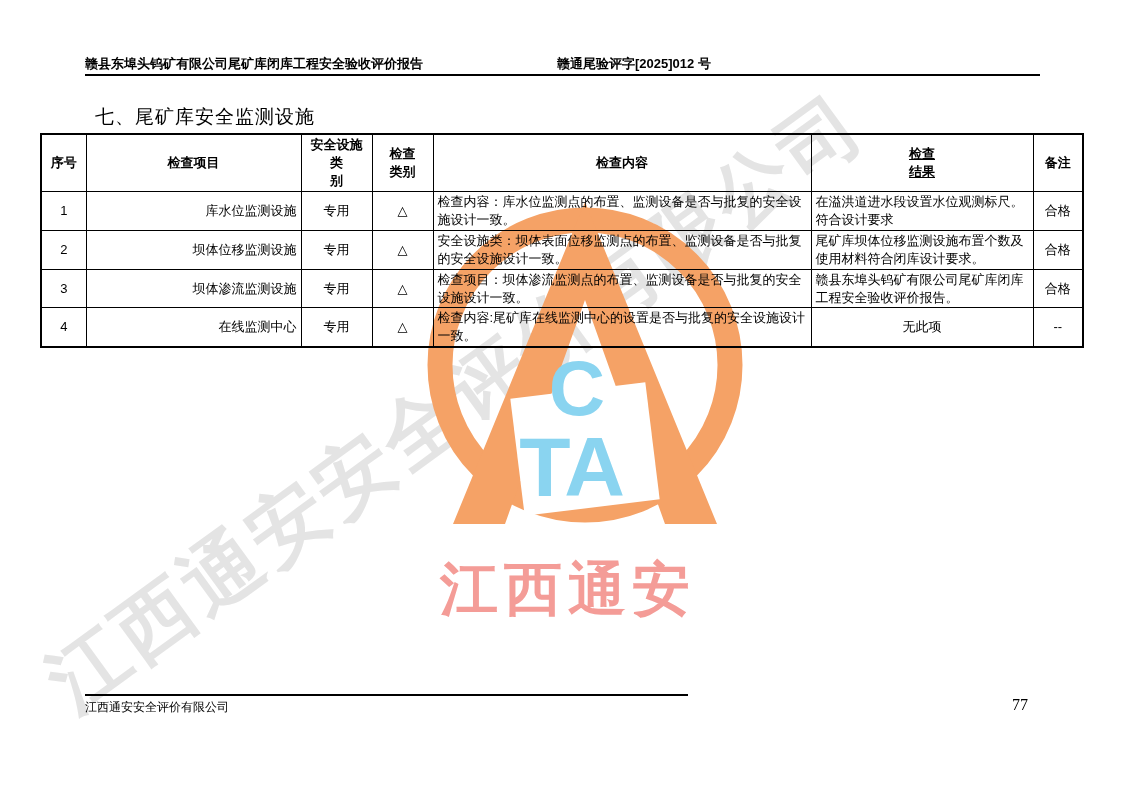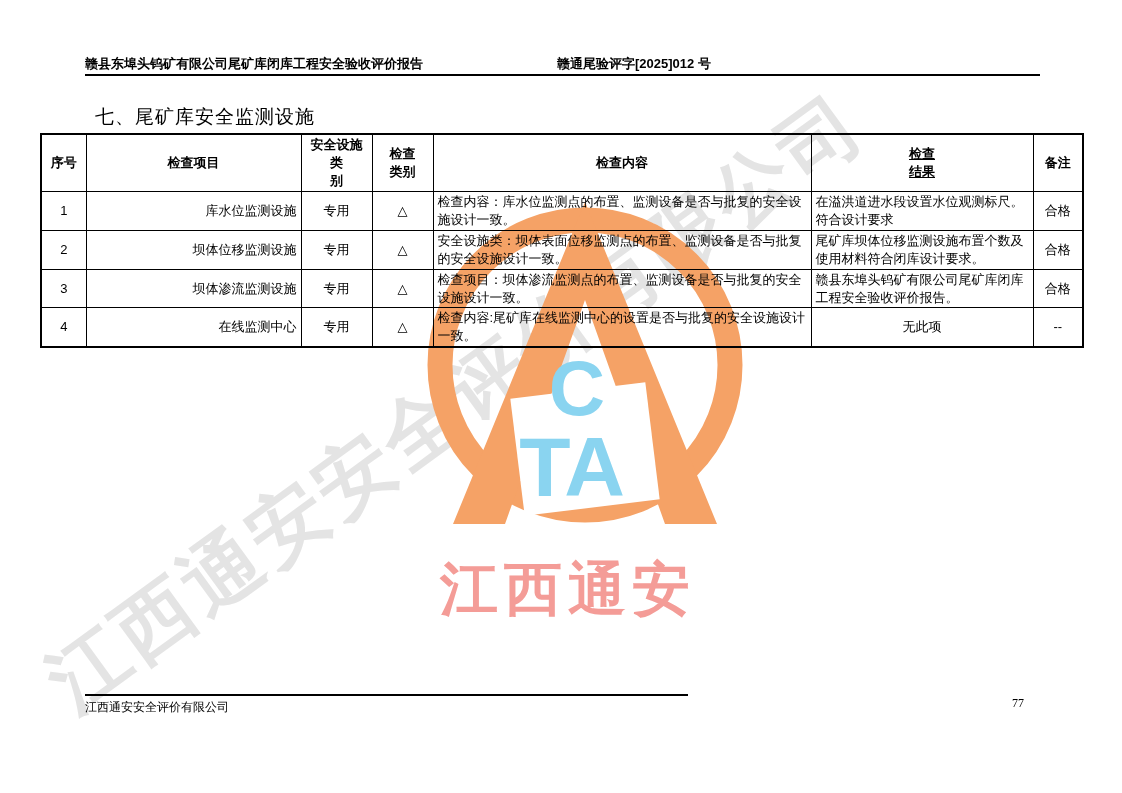--- a/index.html
+++ b/index.html
@@ -50,21 +50,21 @@
     font-weight:bold;text-align:center;white-space:pre-line;
   }
   table.insp thead tr{height:39px;}
   table.insp tbody tr{height:38px;}
   td.c{text-align:center;}
   td.item{text-align:right;padding-left:10px;}
   td.txt{text-align:left;padding:1px 5px;}
   th.u{text-decoration:underline;}
   .ftr-rule{position:absolute;left:85px;top:694px;width:603px;height:2px;background:#000;}
   .ftr-company{position:absolute;left:85px;top:699px;font-size:12px;}
-  .pageno{position:absolute;left:1012px;top:696px;font-size:12px;font-family:"Liberation Serif","DejaVu Serif",serif;}
+  .pageno{position:absolute;left:1012px;top:696px;font-size:16px;font-family:"Liberation Serif","DejaVu Serif",serif;}
 </style>
 </head>
 <body>
 
 <div class="page">
 
   <div class="wm-diagonal" style="color: rgb(228, 228, 228);">江西通安安全评价有限公司</div>
 
   <svg class="wm-logo" viewBox="0 0 360 350" xmlns="http://www.w3.org/2000/svg" style="color: rgb(245, 162, 102);">
     <circle cx="180" cy="175" r="145" fill="none" stroke="currentColor" stroke-width="25"></circle>

